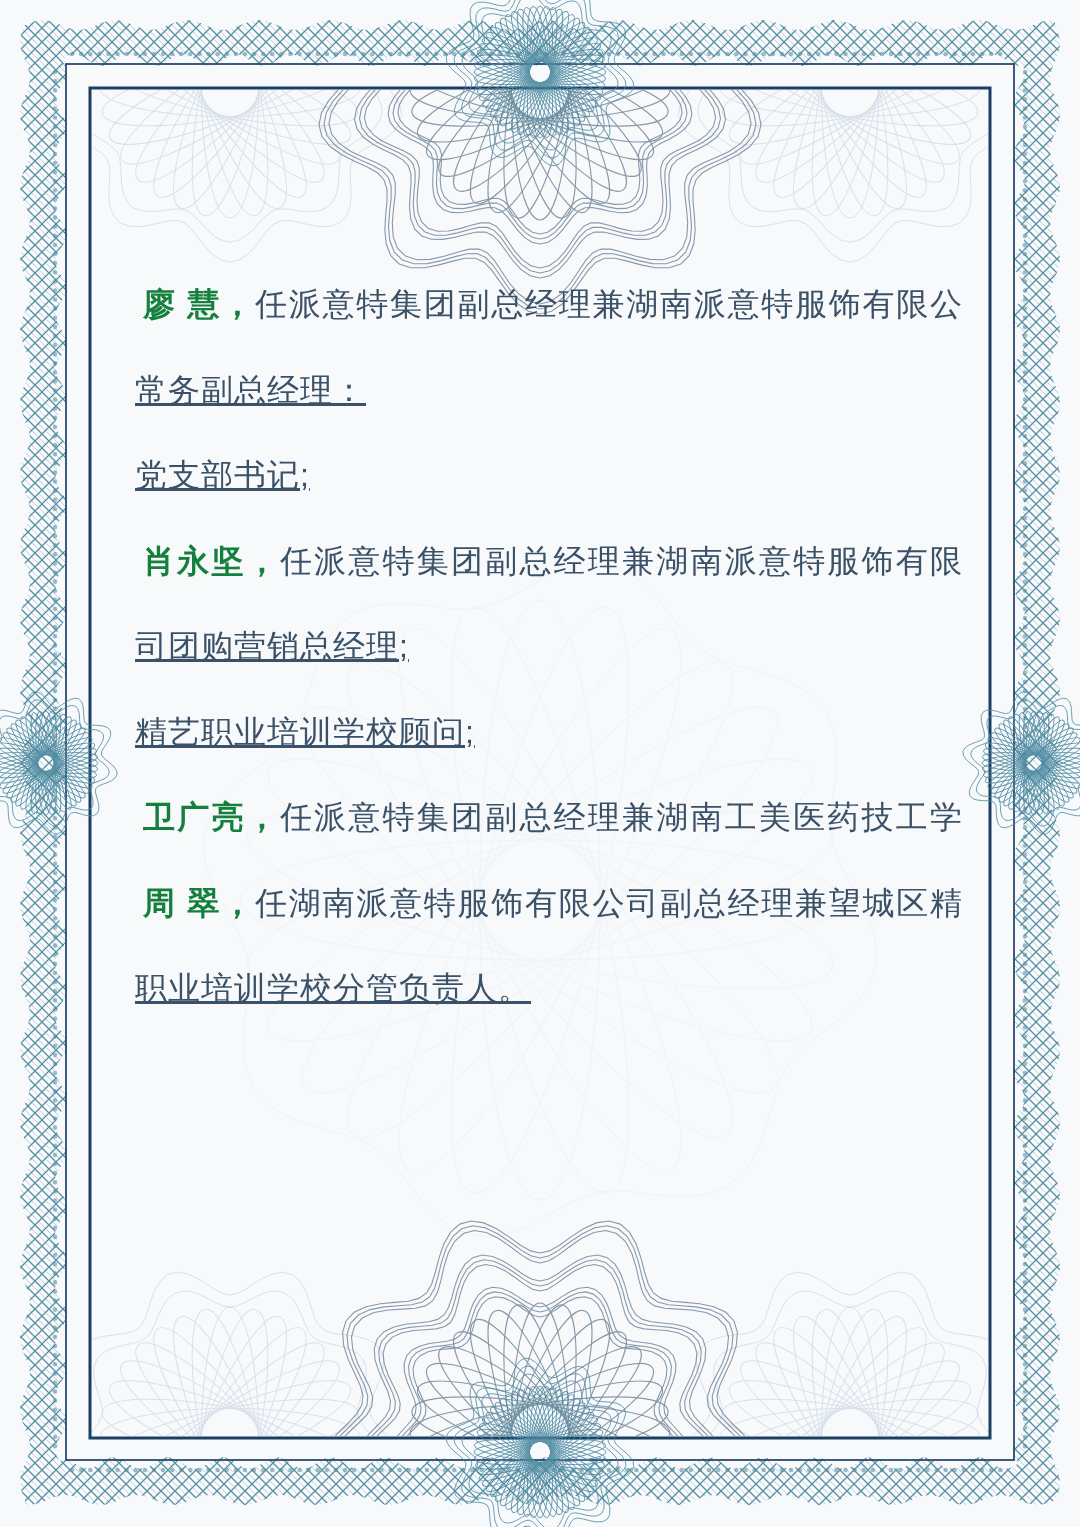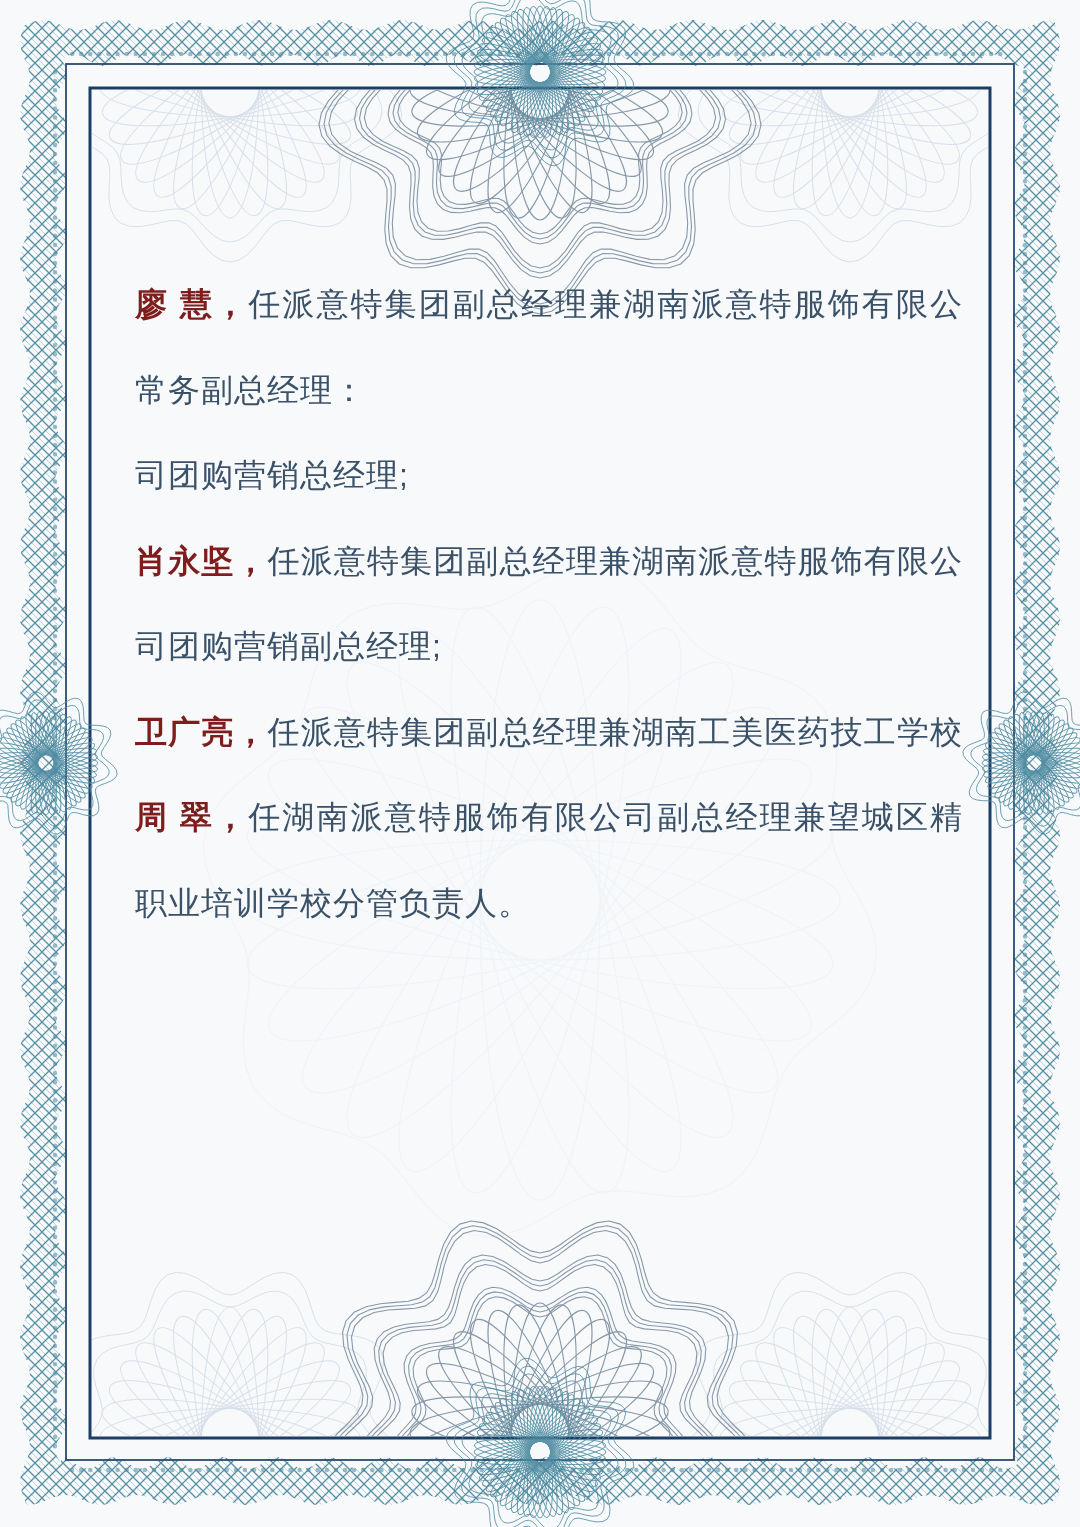--- a/index.html
+++ b/index.html
@@ -10,22 +10,22 @@
   }
   #deco{position:absolute;left:0;top:0;width:1080px;height:1527px;z-index:1;}
   .text-block{
     position:absolute;left:135px;top:262px;width:828px;z-index:5;
   }
   .line{
     height:85.5px;line-height:85.5px;font-size:32px;
     color:#3a5168;letter-spacing:1px;overflow:hidden;
   }
   .line.full{text-align:justify;text-align-last:justify;}
-  .line.short{text-align:left;text-align-last:left;}
-  .nm{font-weight:700;color:#7f1d1d;}
+  .line.short{text-align:left;text-align-last:left;text-decoration:underline;}
+  .nm{font-weight:700;color:#15803d;margin-left:8px;}
 </style>
 </head>
 <body>
 
 <svg id="deco" xmlns="http://www.w3.org/2000/svg" viewBox="0 0 1080 1527">
     <defs>
       <pattern id="lat" width="14" height="14" patternUnits="userSpaceOnUse">
         <path d="M0 0L14 14M14 0L0 14" stroke="#4d8aa0" stroke-width="1.3" fill="none"></path>
         <path d="M7 0L14 7M0 7L7 14" stroke="#2f6d85" stroke-width="0.5" fill="none" opacity="0.6"></path>
       </pattern>
@@ -342,23 +342,24 @@
       <ellipse rx="52" ry="8.32" transform="rotate(173.07692307692307)"></ellipse>
       <path d="M57.0 0.0L60.4 3.2L62.7 6.6L63.2 10.0L61.7 13.1L58.4 15.7L54.2 17.6L49.9 19.2L46.5 20.7L44.6 22.7L44.1 25.5L44.9 29.1L46.1 33.5L47.0 38.1L46.9 42.2L45.3 45.3L42.2 46.9L38.1 47.0L33.5 46.1L29.1 44.9L25.5 44.1L22.7 44.6L20.7 46.5L19.2 49.9L17.6 54.2L15.7 58.4L13.1 61.7L10.0 63.2L6.6 62.7L3.2 60.4L0.0 57.0L-2.8 53.4L-5.3 50.7L-7.8 49.4L-10.6 49.8L-13.8 51.7L-17.6 54.2L-21.7 56.5L-25.6 57.6L-29.1 57.0L-31.5 54.6L-33.0 50.7L-33.5 46.1L-33.7 41.6L-34.1 37.9L-35.4 35.4L-37.9 34.1L-41.6 33.7L-46.1 33.5L-50.7 33.0L-54.6 31.5L-57.0 29.1L-57.6 25.6L-56.5 21.7L-54.2 17.6L-51.7 13.8L-49.8 10.6L-49.4 7.8L-50.7 5.3L-53.4 2.8L-57.0 0.0L-60.4 -3.2L-62.7 -6.6L-63.2 -10.0L-61.7 -13.1L-58.4 -15.7L-54.2 -17.6L-49.9 -19.2L-46.5 -20.7L-44.6 -22.7L-44.1 -25.5L-44.9 -29.1L-46.1 -33.5L-47.0 -38.1L-46.9 -42.2L-45.3 -45.3L-42.2 -46.9L-38.1 -47.0L-33.5 -46.1L-29.1 -44.9L-25.5 -44.1L-22.7 -44.6L-20.7 -46.5L-19.2 -49.9L-17.6 -54.2L-15.7 -58.4L-13.1 -61.7L-10.0 -63.2L-6.6 -62.7L-3.2 -60.4L-0.0 -57.0L2.8 -53.4L5.3 -50.7L7.8 -49.4L10.6 -49.8L13.8 -51.7L17.6 -54.2L21.7 -56.5L25.6 -57.6L29.1 -57.0L31.5 -54.6L33.0 -50.7L33.5 -46.1L33.7 -41.6L34.1 -37.9L35.4 -35.4L37.9 -34.1L41.6 -33.7L46.1 -33.5L50.7 -33.0L54.6 -31.5L57.0 -29.1L57.6 -25.6L56.5 -21.7L54.2 -17.6L51.7 -13.8L49.8 -10.6L49.4 -7.8L50.7 -5.3L53.4 -2.8L57.0 -0.0Z"></path>
       <path d="M64.0 0.0L67.9 3.6L70.5 7.4L71.1 11.3L69.4 14.7L65.7 17.6L60.9 19.8L56.0 21.5L52.1 23.2L49.9 25.4L49.4 28.5L50.3 32.7L51.8 37.6L52.8 42.8L52.7 47.5L50.9 50.9L47.5 52.7L42.8 52.8L37.6 51.8L32.7 50.3L28.5 49.4L25.4 49.9L23.2 52.1L21.5 56.0L19.8 60.9L17.6 65.7L14.7 69.4L11.3 71.1L7.4 70.5L3.6 67.9L0.0 64.0L-3.1 59.9L-6.0 56.8L-8.8 55.3L-11.9 55.8L-15.5 58.0L-19.8 60.9L-24.4 63.5L-28.8 64.8L-32.7 64.2L-35.5 61.4L-37.0 57.0L-37.6 51.8L-37.8 46.6L-38.2 42.4L-39.6 39.6L-42.4 38.2L-46.6 37.8L-51.8 37.6L-57.0 37.0L-61.4 35.5L-64.2 32.7L-64.8 28.8L-63.5 24.4L-60.9 19.8L-58.0 15.5L-55.8 11.9L-55.3 8.8L-56.8 6.0L-59.9 3.1L-64.0 0.0L-67.9 -3.6L-70.5 -7.4L-71.1 -11.3L-69.4 -14.7L-65.7 -17.6L-60.9 -19.8L-56.0 -21.5L-52.1 -23.2L-49.9 -25.4L-49.4 -28.5L-50.3 -32.7L-51.8 -37.6L-52.8 -42.8L-52.7 -47.5L-50.9 -50.9L-47.5 -52.7L-42.8 -52.8L-37.6 -51.8L-32.7 -50.3L-28.5 -49.4L-25.4 -49.9L-23.2 -52.1L-21.5 -56.0L-19.8 -60.9L-17.6 -65.7L-14.7 -69.4L-11.3 -71.1L-7.4 -70.5L-3.6 -67.9L-0.0 -64.0L3.1 -59.9L6.0 -56.8L8.8 -55.3L11.9 -55.8L15.5 -58.0L19.8 -60.9L24.4 -63.5L28.8 -64.8L32.7 -64.2L35.5 -61.4L37.0 -57.0L37.6 -51.8L37.8 -46.6L38.2 -42.4L39.6 -39.6L42.4 -38.2L46.6 -37.8L51.8 -37.6L57.0 -37.0L61.4 -35.5L64.2 -32.7L64.8 -28.8L63.5 -24.4L60.9 -19.8L58.0 -15.5L55.8 -11.9L55.3 -8.8L56.8 -6.0L59.9 -3.1L64.0 -0.0Z"></path>
     </g>
   </svg>
 
 <div class="text-block">
   <div class="line full"><span class="nm">廖 慧，</span><span>任派意特集团副总经理兼湖南派意特服饰有限公司</span></div>
   <div class="line short"><span>常务副总经理：</span></div>
 
+  <div class="line short"><span>党支部书记;</span></div>
+
+  <div class="line full"><span class="nm">肖永坚，</span><span>任派意特集团副总经理兼湖南派意特服饰有限公</span></div>
 
   <div class="line short"><span>司团购营销总经理;</span></div>
-
-  <div class="line full"><span class="nm">肖永坚，</span><span>任派意特集团副总经理兼湖南派意特服饰有限公</span></div>
-  <div class="line short"><span>司团购营销副总经理;</span></div>
+  <div class="line short"><span>精艺职业培训学校顾问;</span></div>
 
   <div class="line full"><span class="nm">卫广亮，</span><span>任派意特集团副总经理兼湖南工美医药技工学校</span></div>
 
   <div class="line full"><span class="nm">周 翠，</span><span>任湖南派意特服饰有限公司副总经理兼望城区精艺</span></div>
   <div class="line short"><span>职业培训学校分管负责人。</span></div>
 </div>
 
 </body></html>

